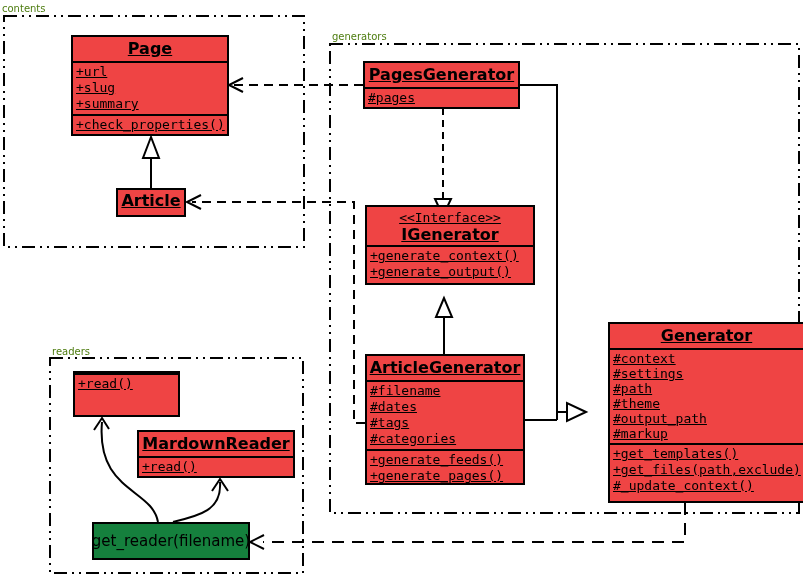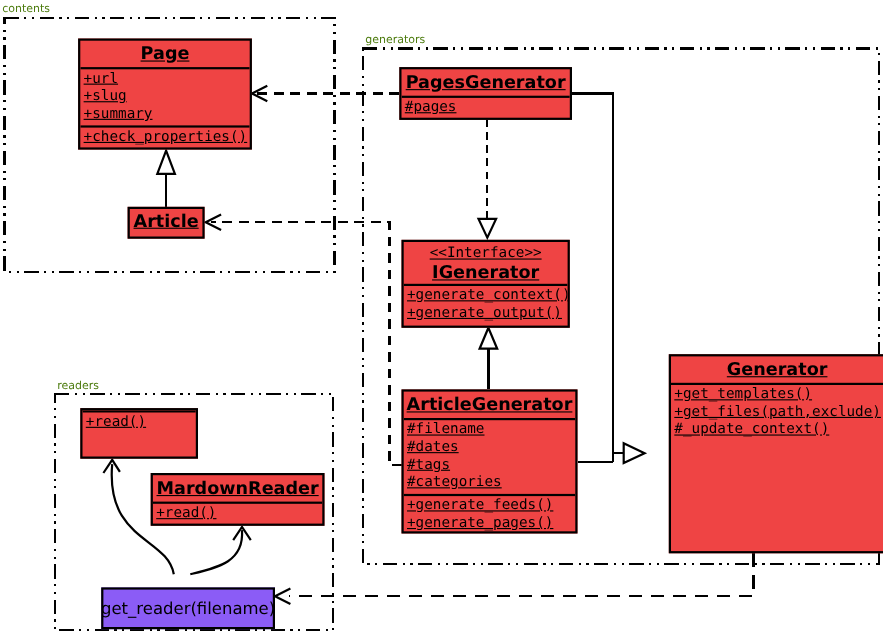--- a/index.html
+++ b/index.html
@@ -7,22 +7,22 @@
           font-family:"DejaVu Sans","Liberation Sans",sans-serif;}
   #wires{position:absolute;left:0;top:0;z-index:1;}
   .pkg-label{position:absolute;z-index:3;font-size:10px;color:#4d7c0f;line-height:15px;}
   .cls{position:absolute;z-index:2;background:#ef4444;border:2px solid #000;box-sizing:border-box;overflow:hidden;text-decoration:underline;}
   .cls .title{font-weight:bold;font-size:16px;line-height:20px;text-align:center;padding:2px 2px;}
   .cls .stereo{font-family:"DejaVu Sans Mono","Liberation Mono",monospace;font-weight:normal;
                font-size:13px;line-height:15px;text-align:center;padding-top:3px;}
   .cls .iname{font-weight:bold;font-size:16px;line-height:20px;text-align:center;padding-bottom:0;}
   .cls .members{border-top:2px solid #000;font-family:"DejaVu Sans Mono","Liberation Mono",monospace;
                 font-size:13px;line-height:16px;padding:1px 2px 2px 3px;text-align:left;}
-  .plainbox{position:absolute;z-index:2;background:#8b5cf6;border:2px solid #000;box-sizing:border-box;
-            display:flex;align-items:center;justify-content:center;font-size:15px;margin-top:12px;}
+  .plainbox{position:absolute;z-index:2;background:#15803d;border:2px solid #000;box-sizing:border-box;
+            display:flex;align-items:center;justify-content:center;font-size:15px;}
 </style>
 </head>
 <body>
 
 <div id="canvas">
 
   <svg id="wires" width="803" height="579" viewBox="0 0 803 579">
 
     <rect x="4" y="16" width="300" height="231" fill="none" stroke="#000" stroke-width="2" stroke-dasharray="13,5,2,5,2,5" shape-rendering="crispEdges"></rect>
     <rect x="330" y="44" width="469" height="469" fill="none" stroke="#000" stroke-width="2" stroke-dasharray="13,5,2,5,2,5" shape-rendering="crispEdges"></rect>
@@ -76,21 +76,21 @@
     <div class="title" style="padding:1px 2px;">Article</div>
   </div>
 
   <div class="cls" style="left:363px;top:61px;width:157px;height:48px;">
     <div class="title">PagesGenerator</div>
     <div class="members">
       <div>#pages</div>
     </div>
   </div>
 
-  <div class="cls" style="left:365px;top:218px;width:153px;height:80px;">
+  <div class="cls" style="left:365px;top:205px;width:170px;height:80px;">
     <div>
       <div class="stereo">&lt;&lt;Interface&gt;&gt;</div>
       <div class="iname">IGenerator</div>
     </div>
     <div class="members">
       <div>+generate_context()</div>
       <div>+generate_output()</div>
     </div>
   </div>
 
@@ -103,20 +103,28 @@
       <div>#categories</div>
     </div>
     <div class="members">
       <div>+generate_feeds()</div>
       <div>+generate_pages()</div>
     </div>
   </div>
 
   <div class="cls" style="left:588px;top:322px;width:197px;height:181px;margin-left:20px;">
     <div class="title">Generator</div>
+    <div class="members" style="line-height:15px;">
+      <div>#context</div>
+      <div>#settings</div>
+      <div>#path</div>
+      <div>#theme</div>
+      <div>#output_path</div>
+      <div>#markup</div>
+    </div>
     <div class="members">
       <div>+get_templates()</div>
       <div>+get_files(path,exclude)</div>
       <div>#_update_context()</div>
     </div>
   </div>
 
   <div class="cls" style="left:73px;top:371px;width:107px;height:46px;">
     <div class="members">
       <div>+read()</div>

